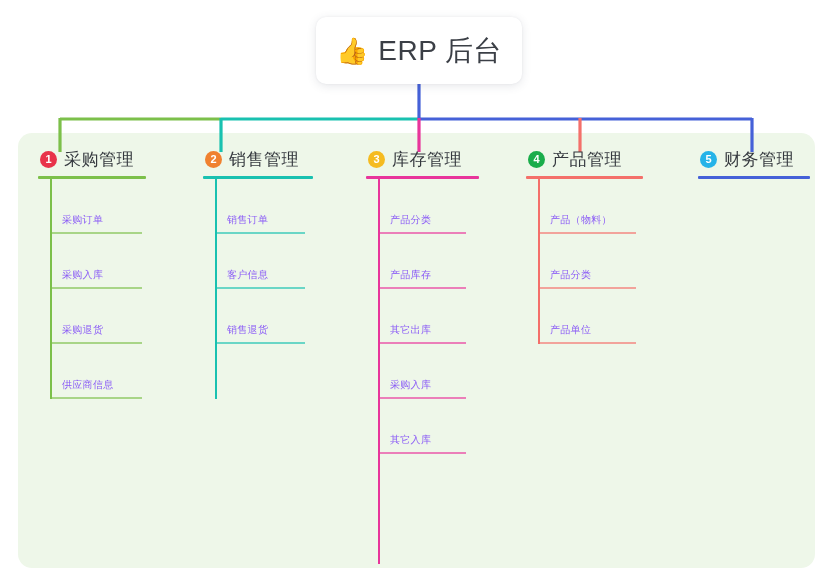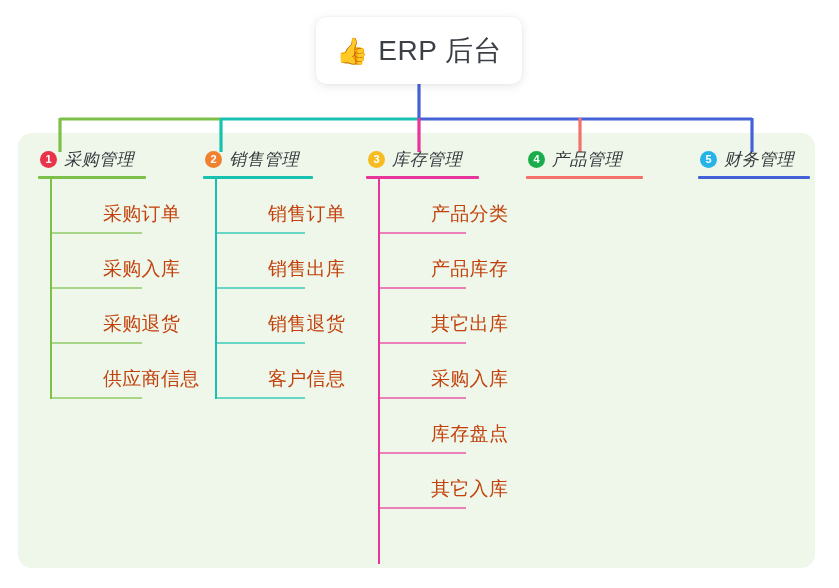--- a/index.html
+++ b/index.html
@@ -93,21 +93,20 @@
     font-size: 11px;
     line-height: 17px;
     text-align: center;
     font-weight: bold;
     flex: 0 0 auto;
   }
   .col-title {
     font-size: 17px;
     color: #34383e;
     letter-spacing: 0.5px;
-    font-style: italic;
   }
   .col-rule {
     height: 3px;
     border-radius: 1px;
     margin-top: 4px;
   }
 
   .leaves {
     position: relative;
     margin-top: 0px;
@@ -120,25 +119,24 @@
   }
   .leaf {
     position: relative;
     height: 55px;
     box-sizing: border-box;
   }
   .leaf-text {
     position: absolute;
     left: 24px;
     bottom: 7px;
-    font-size: 19px;
-    color: #c2410c;
+    font-size: 10px;
+    color: #8b5cf6;
     white-space: nowrap;
     letter-spacing: 0.3px;
-    margin-left: 41px;
   }
   .leaf-rule {
     position: absolute;
     left: 12px;
     bottom: 0;
     height: 1.6px;
   }
 </style>
 </head>
 <body>
@@ -197,31 +195,27 @@
           <span class="col-title">销售管理</span>
         </div>
         <div class="col-rule" style="background: rgb(25, 193, 176); width: 110px;"></div>
         <div class="leaves">
           <div class="spine" style="background: rgb(25, 193, 176); height: 220px;"></div>
           <div class="leaf">
             <span class="leaf-text">销售订单</span>
             <div class="leaf-rule" style="background: rgb(25, 193, 176); width: 90px; opacity: 0.62;"></div>
           </div>
           <div class="leaf">
-            <span class="leaf-text">销售出库</span>
+            <span class="leaf-text">客户信息</span>
             <div class="leaf-rule" style="background: rgb(25, 193, 176); width: 90px; opacity: 0.62;"></div>
           </div>
           <div class="leaf">
             <span class="leaf-text">销售退货</span>
             <div class="leaf-rule" style="background: rgb(25, 193, 176); width: 90px; opacity: 0.62;"></div>
           </div>
-          <div class="leaf">
-            <span class="leaf-text">客户信息</span>
-            <div class="leaf-rule" style="background: rgb(25, 193, 176); width: 90px; opacity: 0.62;"></div>
-          </div>
         </div>
       </div>
       <div class="column" style="left: 366px;">
         <div class="col-header">
           <span class="badge" style="background: rgb(245, 187, 33);">3</span>
           <span class="col-title">库存管理</span>
         </div>
         <div class="col-rule" style="background: rgb(232, 53, 155); width: 113px;"></div>
         <div class="leaves">
           <div class="spine" style="background: rgb(232, 53, 155); height: 385px;"></div>
@@ -235,35 +229,46 @@
           </div>
           <div class="leaf">
             <span class="leaf-text">其它出库</span>
             <div class="leaf-rule" style="background: rgb(232, 53, 155); width: 88px; opacity: 0.62;"></div>
           </div>
           <div class="leaf">
             <span class="leaf-text">采购入库</span>
             <div class="leaf-rule" style="background: rgb(232, 53, 155); width: 88px; opacity: 0.62;"></div>
           </div>
           <div class="leaf">
-            <span class="leaf-text">库存盘点</span>
-            <div class="leaf-rule" style="background: rgb(232, 53, 155); width: 88px; opacity: 0.62;"></div>
-          </div>
-          <div class="leaf">
             <span class="leaf-text">其它入库</span>
             <div class="leaf-rule" style="background: rgb(232, 53, 155); width: 88px; opacity: 0.62;"></div>
           </div>
         </div>
       </div>
       <div class="column" style="left: 526px;">
         <div class="col-header">
           <span class="badge" style="background: rgb(26, 173, 75);">4</span>
           <span class="col-title">产品管理</span>
         </div>
         <div class="col-rule" style="background: rgb(244, 112, 106); width: 117px;"></div>
+        <div class="leaves">
+          <div class="spine" style="background: rgb(244, 112, 106); height: 165px;"></div>
+          <div class="leaf">
+            <span class="leaf-text">产品（物料）</span>
+            <div class="leaf-rule" style="background: rgb(244, 112, 106); width: 98px; opacity: 0.62;"></div>
+          </div>
+          <div class="leaf">
+            <span class="leaf-text">产品分类</span>
+            <div class="leaf-rule" style="background: rgb(244, 112, 106); width: 98px; opacity: 0.62;"></div>
+          </div>
+          <div class="leaf">
+            <span class="leaf-text">产品单位</span>
+            <div class="leaf-rule" style="background: rgb(244, 112, 106); width: 98px; opacity: 0.62;"></div>
+          </div>
+        </div>
       </div>
       <div class="column" style="left: 698px;">
         <div class="col-header">
           <span class="badge" style="background: rgb(37, 179, 232);">5</span>
           <span class="col-title">财务管理</span>
         </div>
         <div class="col-rule" style="background: rgb(69, 97, 216); width: 112px;"></div>
       </div>
     </div>
 

